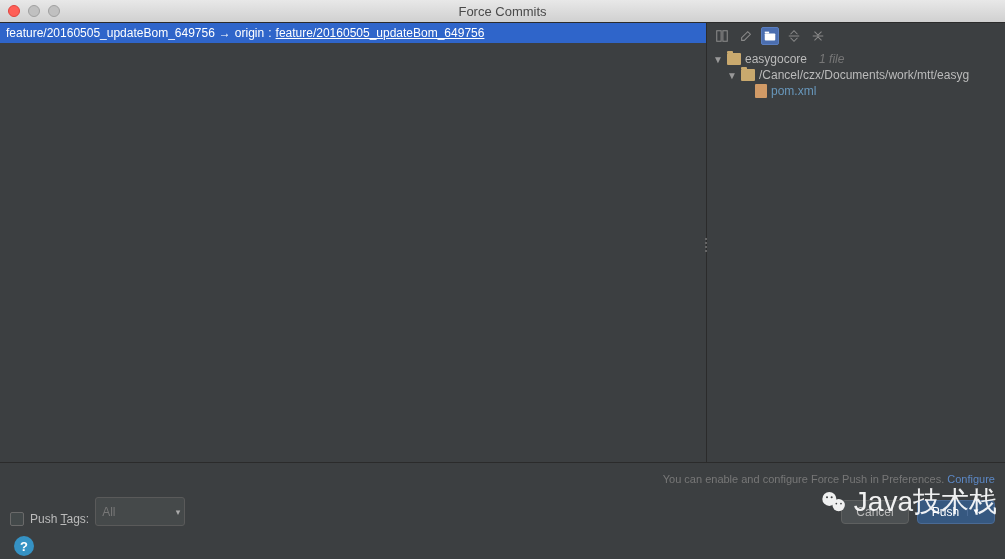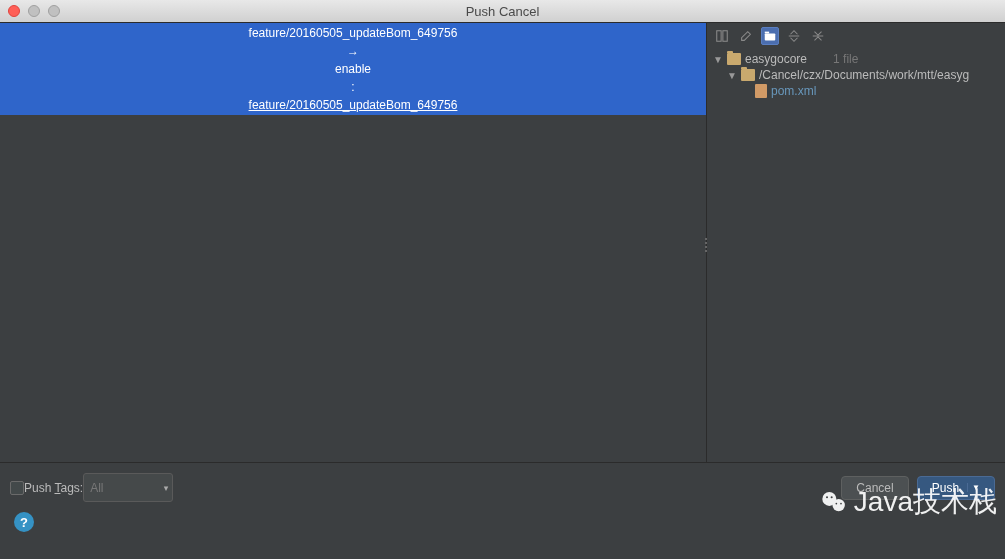--- a/index.html
+++ b/index.html
@@ -9,51 +9,51 @@
     .traffic-lights { display: flex; gap: 8px; }
     .traffic-light { width: 12px; height: 12px; border-radius: 50%; }
     .tl-red { background: #ff5f57; border: 0.5px solid #e0443e; }
     .tl-yellow { background: #c0c0c0; border: 0.5px solid #a0a0a0; }
     .tl-green { background: #c0c0c0; border: 0.5px solid #a0a0a0; }
     .title { position: absolute; left: 50%; transform: translateX(-50%); color: #4a4a4a; font-size: 13px; }
     
     .content { display: flex; height: 440px; border-top: 1px solid #2b2b2b; }
     
     .left-panel { width: 707px; background: #3c3f41; border-right: 1px solid #2b2b2b; overflow: hidden; }
-    .branch-row { background: #2f65ca; color: #fff; padding: 3px 6px; font-size: 12px; display: flex; align-items: center; gap: 4px; flex-direction: column; }
+    .branch-row { background: #2f65ca; color: #fff; padding: 3px 6px; font-size: 12px; display: flex; align-items: center; gap: 4px; }
     .branch-row .target { text-decoration: underline; }
     .commit-list { padding: 2px 0 0 28px; color: #bbb; }
     .commit-item { padding: 1px 0; }
     
     .right-panel { width: 298px; background: #3c3f41; display: flex; flex-direction: column; }
     .toolbar { display: flex; gap: 6px; padding: 4px 6px; align-items: center; }
     .tool-icon { width: 18px; height: 18px; display: flex; align-items: center; justify-content: center; color: #8a8a8a; cursor: pointer; border-radius: 2px; }
     .tool-icon.active { background: #4b6eaf; color: #fff; border: 1px solid #5a7ec0; }
     .tool-icon svg { width: 14px; height: 14px; }
     
     .file-tree { padding: 2px 6px; font-size: 12px; color: #bbb; }
     .tree-row { display: flex; align-items: center; gap: 4px; padding: 1px 0; white-space: nowrap; }
     .tree-indent-1 { padding-left: 14px; }
     .tree-indent-2 { padding-left: 28px; }
     .arrow { display: inline-block; width: 10px; color: #999; font-size: 10px; }
     .folder-icon { width: 14px; height: 12px; background: #c9a96e; border-radius: 1px; position: relative; }
     .folder-icon::before { content: ''; position: absolute; top: -2px; left: 0; width: 6px; height: 2px; background: #c9a96e; border-radius: 1px 1px 0 0; }
     .file-icon { width: 12px; height: 14px; background: #d19a66; border-radius: 1px; display: inline-block; }
-    .file-count { color: #777; margin-left: 22px; }
+    .file-count { color: #777; margin-left: 8px; font-style: italic; }
     .file-name { color: #6897bb; }
     
     .splitter-handle { position: absolute; left: 703px; top: 235px; width: 6px; height: 20px; display: flex; flex-direction: column; gap: 2px; justify-content: center; align-items: center; }
     .splitter-handle span { width: 2px; height: 2px; background: #666; }
     
     .footer { padding: 6px 10px; border-top: 1px solid #2b2b2b; }
     .hint-row { text-align: right; color: #777; font-size: 11px; padding: 4px 0 8px; }
     .hint-row a { color: #5c88c5; text-decoration: none; cursor: pointer; }
     
     .bottom-row { display: flex; align-items: center; justify-content: space-between; padding: 4px 0; }
-    .push-tags { display: flex; align-items: center; }
+    .push-tags { display: flex; align-items: flex-end; gap: 6px; }
     .checkbox { width: 14px; height: 14px; background: #43494a; border: 1px solid #6a6a6a; border-radius: 2px; }
     .push-tags-label { color: #bbb; }
     .push-tags-label u { text-decoration: underline; }
     .dropdown { background: #45494a; border: 1px solid #5a5a5a; color: #777; padding: 2px 18px 2px 6px; border-radius: 3px; position: relative; min-width: 90px; height: 29px; display: flex; align-items: center; }
     .dropdown::after { content: '▾'; position: absolute; right: 4px; color: #aaa; font-size: 9px; }
     
     .buttons { display: flex; gap: 8px; }
     .btn { background: #4c5052; border: 1px solid #5e6060; color: #bbb; padding: 4px 14px; border-radius: 4px; cursor: pointer; font-size: 12px; display: flex; align-items: center; gap: 4px; }
     .btn.primary { background: #365880; border: 1px solid #4a6a94; color: #fff; }
     .btn-arrow { font-size: 8px; padding-left: 4px; border-left: 1px solid #4a6a94; margin-left: 4px; }
@@ -66,29 +66,29 @@
   </style>
 </head>
 <body>
 
 <div class="titlebar">
   <div class="traffic-lights">
     <div class="traffic-light tl-red"></div>
     <div class="traffic-light tl-yellow"></div>
     <div class="traffic-light tl-green"></div>
   </div>
-  <div class="title">Push Cancel</div>
+  <div class="title">Force Commits</div>
 </div>
 
 <div class="content">
   <div class="left-panel">
     <div class="branch-row">
       <span>feature/20160505_updateBom_649756</span>
       <span>→</span>
-      <span>enable</span>
+      <span>origin</span>
       <span>:</span>
       <span class="target">feature/20160505_updateBom_649756</span>
     </div>
   </div>
 
   <div class="right-panel">
     <div class="toolbar">
       <div class="tool-icon">
           <svg viewBox="0 0 16 16" fill="none" stroke="currentColor" stroke-width="1.2">
             <rect x="2" y="2" width="5" height="12"></rect>
@@ -139,20 +139,23 @@
 
   <div class="splitter-handle">
     <span></span>
       <span></span>
       <span></span>
       <span></span>
   </div>
 </div>
 
 <div class="footer">
+  <div class="hint-row">
+    <span>You can enable and configure Force Push in Preferences. </span><a>Configure</a>
+  </div>
   <div class="bottom-row">
     <div class="push-tags">
       <div class="checkbox"></div>
       <span class="push-tags-label"><span>Push </span><u>T</u><span>ags:</span></span>
       <div class="dropdown">
           <span>All</span>
         </div>
     </div>
     <div class="buttons">
       <div class="btn">

